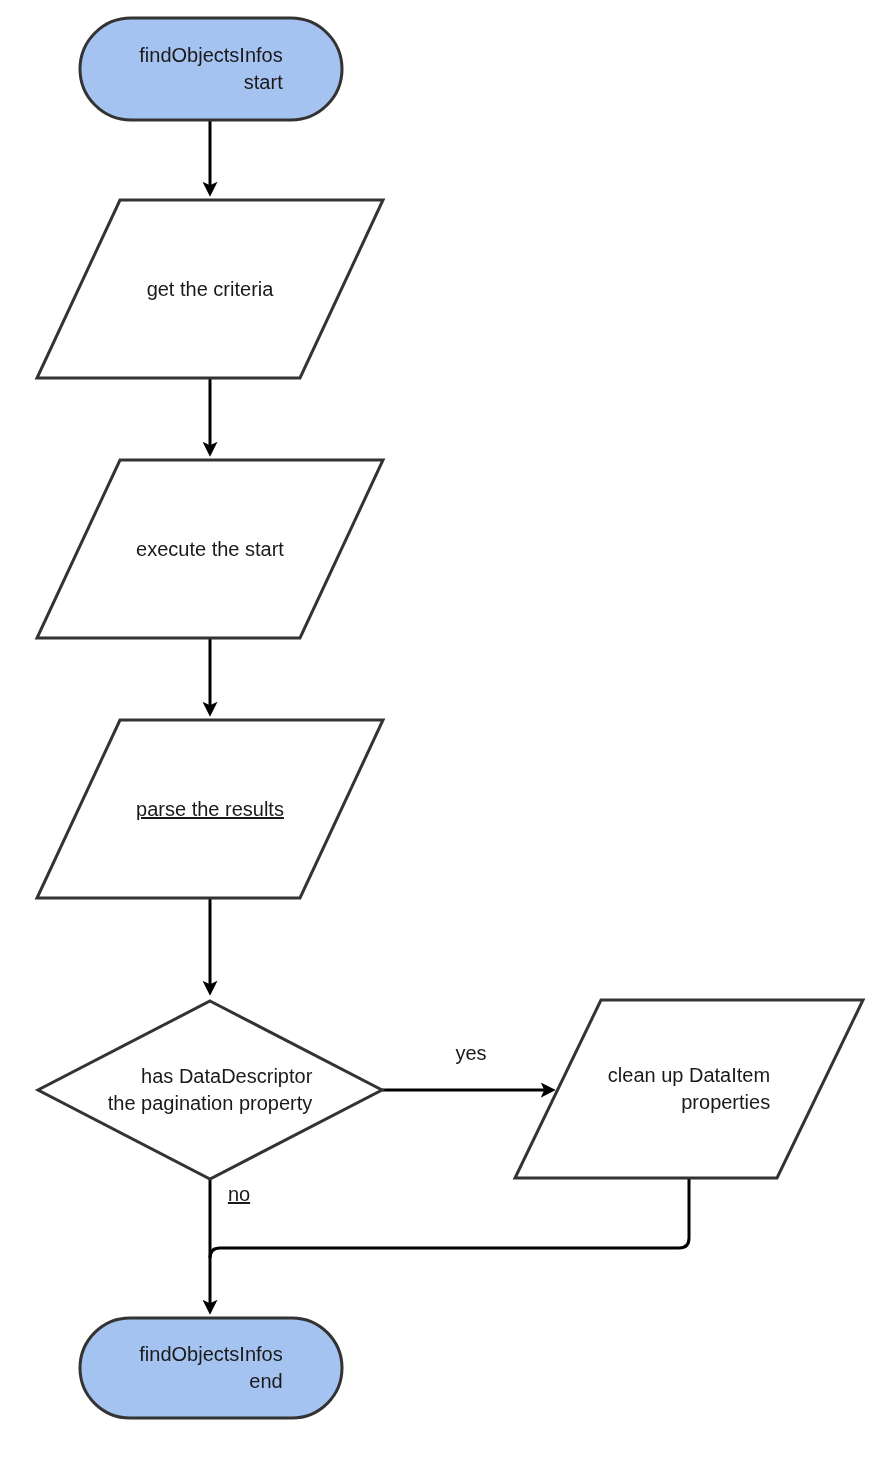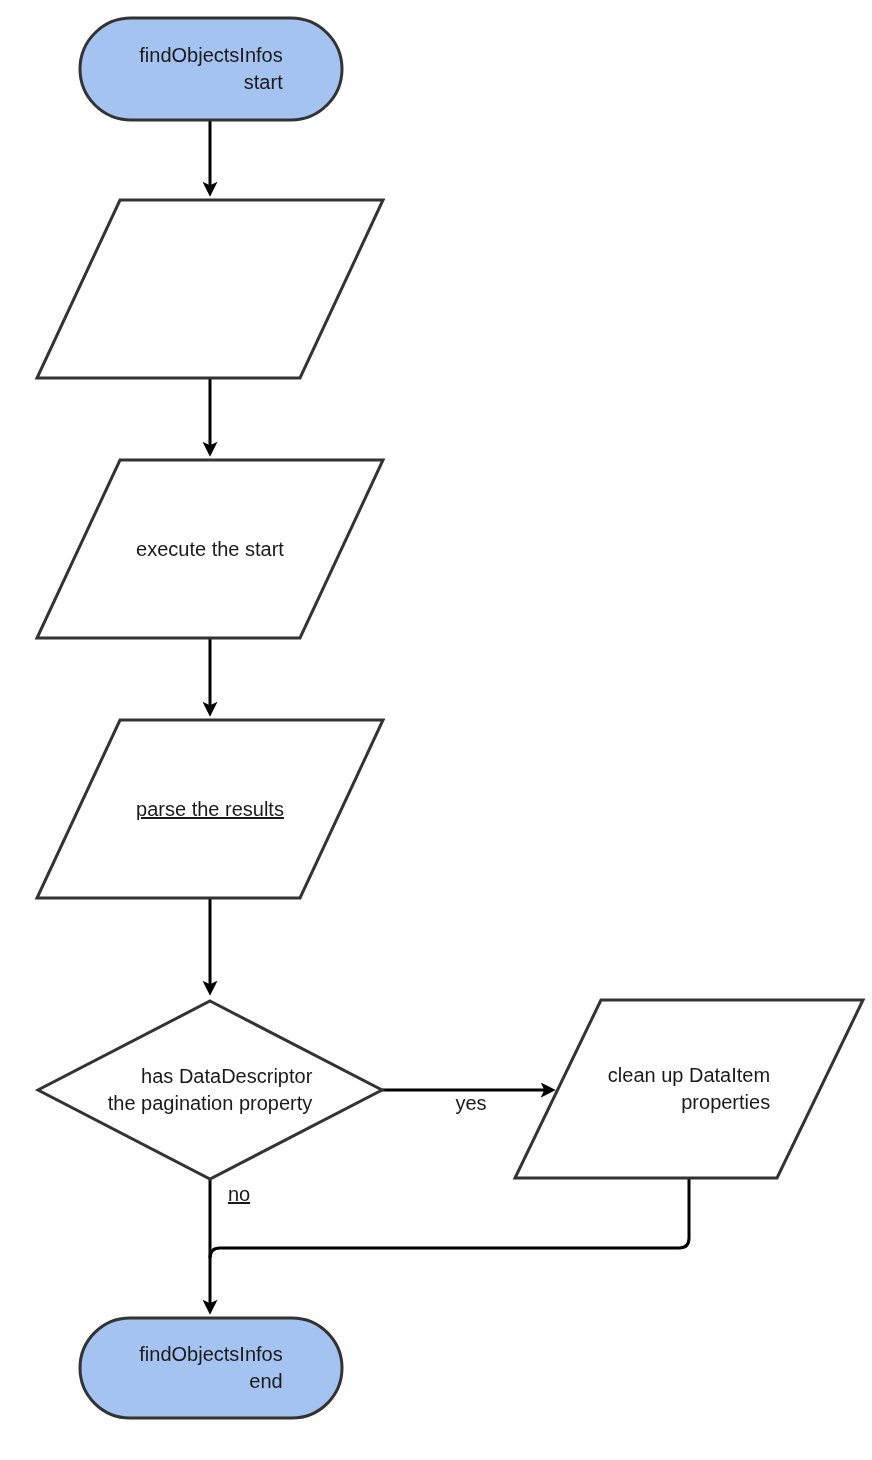--- a/index.html
+++ b/index.html
@@ -81,31 +81,32 @@
     <polygon class="shape" points="210,1001 382,1090 210,1179 38,1090" fill="#ffffff"></polygon>
 
     <polygon class="shape" points="601,1000 863,1000 777,1178 515,1178" fill="#ffffff"></polygon>
 
     <rect class="shape" x="80" y="1318" width="262" height="100" rx="50" ry="50" fill="#a5c3f0"></rect>
   </svg>
 
   <div class="label" style="left:80px; top:18px; width:262px; height:102px;">findObjectsInfos
 start</div>
 
+  <div class="label" style="left:37px; top:200px; width:346px; height:178px;">get the criteria</div>
 
   <div class="label" style="left:37px; top:460px; width:346px; height:178px;">execute the start</div>
 
   <div class="label" style="left:37px; top:720px; width:346px; height:178px;text-decoration:underline;">parse the results</div>
 
   <div class="label" style="left:38px; top:1001px; width:344px; height:178px;">has DataDescriptor
 the pagination property</div>
 
   <div class="label" style="left:515px; top:1000px; width:348px; height:178px;">clean up DataItem
 properties</div>
 
   <div class="label" style="left:80px; top:1318px; width:262px; height:100px;">findObjectsInfos
 end</div>
 
-  <div class="edge-label" style="left:441px; top:1089px; width:60px; height:28px;">yes</div>
+  <div class="edge-label" style="left:441px; top:1039px; width:60px; height:28px;">yes</div>
 
   <div class="edge-label" style="left:209px; top:1180px; width:60px; height:28px;text-decoration:underline;">no</div>
 
 </div>
 
 </body></html>

